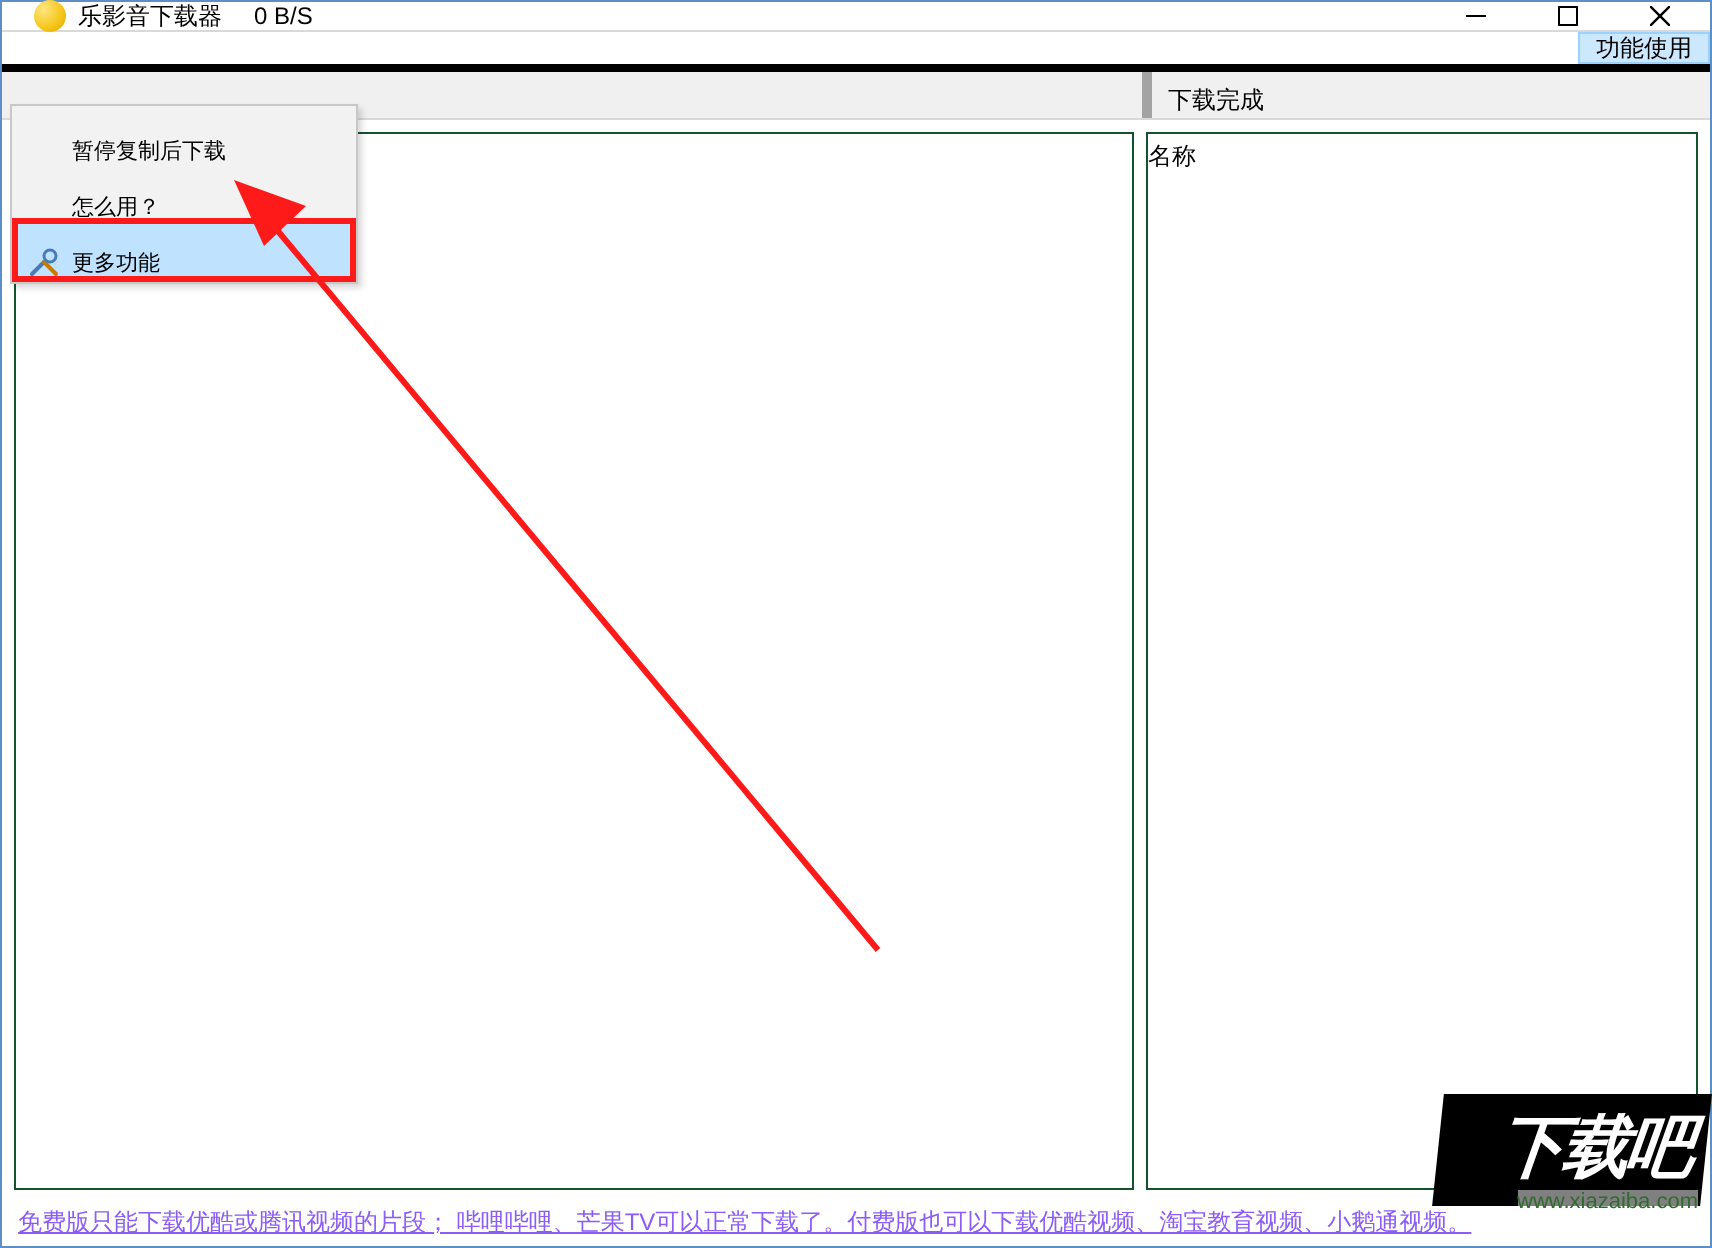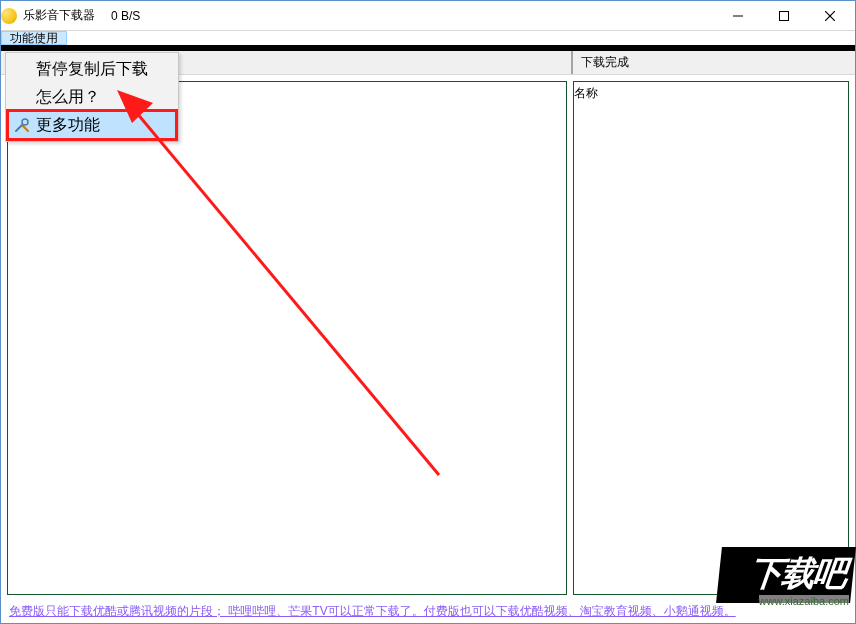--- a/index.html
+++ b/index.html
@@ -1,44 +1,44 @@
 <!DOCTYPE html>
 <html><head>
   <meta charset="utf-8">
   <style>
     * { box-sizing: border-box; margin: 0; padding: 0; }
     html, body { width: 856px; height: 624px; font-family: "Microsoft YaHei", "SimSun", Arial, sans-serif; font-size: 12px; background: #fff; overflow: hidden; }
     .window { width: 856px; height: 624px; border: 1px solid #5a8fc8; display: flex; flex-direction: column; background: #fff; position: relative; }
-    .titlebar { height: 30px; display: flex; align-items: center; padding: 0 2px 0 0; border-bottom: 1px solid #d9d9d9; background: #fff; }
+    .titlebar { height: 15px; display: flex; align-items: center; padding: 0 2px 0 16px; border-bottom: 1px solid #d9d9d9; background: #fff; }
     .titlebar .app-icon { width: 16px; height: 16px; border-radius: 50%; background: radial-gradient(circle at 30% 30%, #ffe680 0%, #f5c518 60%, #e2a500 100%); margin-right: 6px; position: relative; }
     .titlebar .title { color: #000; font-size: 12px; }
     .titlebar .speed { margin-left: 16px; color: #000; font-size: 12px; }
     .winbtns { margin-left: auto; display: flex; }
     .winbtn { width: 46px; height: 30px; display: flex; align-items: center; justify-content: center; color: #000; }
     .winbtn svg { width: 10px; height: 10px; }
 
-    .menubar { height: 20px; display: flex; align-items: stretch; border-bottom: 6px solid #000000; background: #fff; }
+    .menubar { height: 20px; display: flex; align-items: stretch; border-bottom: 4px solid #000000; background: #fff; justify-content: flex-end; }
     .menuitem { padding: 0 8px; display: flex; align-items: center; background: #cce8ff; border: 1px solid #99d1ff; font-size: 12px; }
 
     .toolbar-row { height: 24px; display: flex; align-items: stretch; background: #f0f0f0; border-bottom: 1px solid #d9d9d9; }
     .toolbar-row .label-left { flex: 0 0 570px; display: flex; align-items: center; justify-content: flex-start; padding-left: 8px; }
-    .toolbar-row .label-right { flex: 1; display: flex; align-items: center; justify-content: flex-start; border-left: 2px solid #a3a3a3; padding-left: 8px; }
+    .toolbar-row .label-right { flex: 1; display: flex; align-items: flex-end; justify-content: flex-start; border-left: 5px solid #a3a3a3; padding-left: 8px; }
 
     .content { flex: 1; display: flex; padding: 6px; gap: 6px; position: relative; }
     .panel { border: 1px solid #14532d; background: #fff; display: flex; flex-direction: row; }
     .panel.left { flex: 0 0 560px; }
     .panel.right { flex: 1; }
     .panel-header { height: 22px; text-align: center; font-size: 12px; padding-top: 3px; }
     .panel-body { flex: 1; }
 
     .footer { height: 22px; padding: 2px 8px; color: #8b5cf6; font-size: 12px; white-space: nowrap; overflow: hidden; text-decoration: underline; }
 
     
     .dropdown { position: absolute; left: 4px; top: 51px; width: 174px; background: #f2f2f2; border: 1px solid #c8c8c8; box-shadow: 2px 2px 3px rgba(0,0,0,.15); z-index: 20; padding: 2px; }
-    .dd-item { height: 28px; display: flex; align-items: center; padding: 0 8px 0 28px; font-size: 16px; position: relative; }
+    .dd-item { height: 28px; display: flex; align-items: flex-end; padding: 0 8px 0 28px; font-size: 11px; position: relative; }
     .dd-item.highlight { background: #bfe3ff; outline: 3px solid #ff1a1a; outline-offset: -1px; z-index: 2; }
     .dd-item .sm-icon { position: absolute; left: 6px; width: 16px; height: 16px; display: flex; align-items: center; justify-content: center; }
 
     
     .arrow-svg { position: absolute; left: 0px; top: 0px; width: 856px; height: 624px; pointer-events: none; z-index: 30; }
 
     
     .watermark { position: absolute; right: 2px; bottom: 2px; width: 140px; height: 80px; z-index: 40; pointer-events: none; }
     .wm-box { position: absolute; right: 0; bottom: 18px; background: #000; color: #fff; font-weight: 900; font-style: italic; font-size: 34px; padding: 4px 8px 6px 30px; transform: skewX(-6deg); letter-spacing: -2px; font-family: "SimHei","Microsoft YaHei",sans-serif; }
     .wm-tri { position: absolute; right: 110px; bottom: 18px; width: 0; height: 0; border-top: 24px solid transparent; border-bottom: 24px solid transparent; border-right: 20px solid #000; transform: skewX(-6deg); }

